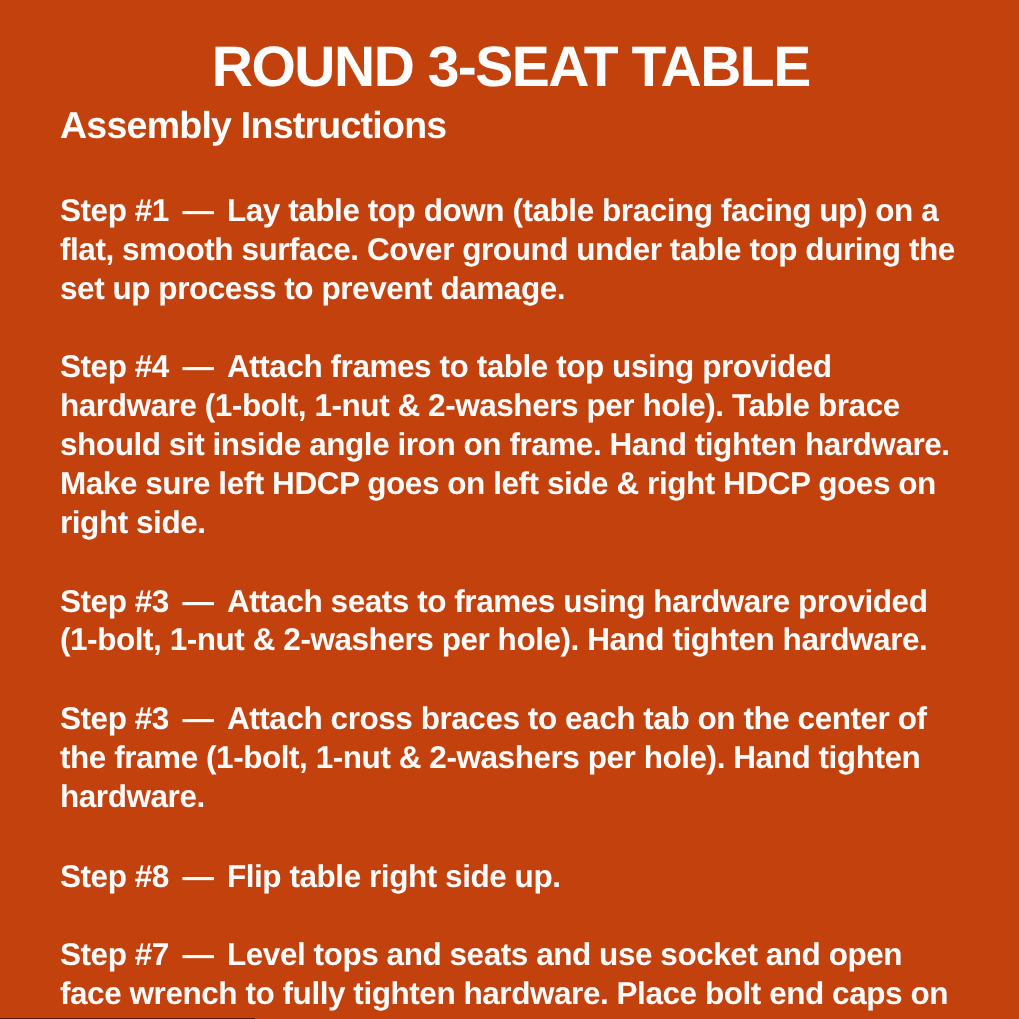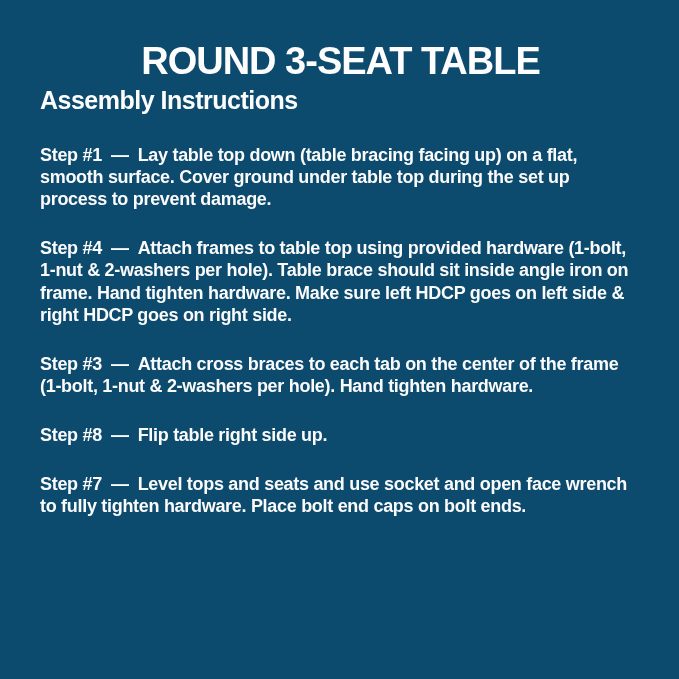--- a/index.html
+++ b/index.html
@@ -4,27 +4,27 @@
 <style>
   html, body {
     margin: 0;
     padding: 0;
     background: #000000;
   }
   .page {
     position: relative;
     width: 679px;
     height: 679px;
-    background: #0c4a6e;
+    background: #c2410c;
     color: #ffffff;
     font-family: "Liberation Sans", sans-serif;
     font-weight: bold;
     overflow: hidden;
     box-sizing: border-box;
-    padding: 42px 38px 0 40px;
+    padding: 26px 38px 0 40px;
   }
   .title {
     margin: 0;
     text-align: center;
     font-size: 38px;
     letter-spacing: -1px;
     line-height: 1.05;
     color: #fdfdfd;
   }
   .subtitle {
@@ -32,41 +32,42 @@
     text-align: left;
     font-size: 25px;
     letter-spacing: -0.5px;
     color: #fdfdfd;
   }
   .steps {
     margin-top: 29px;
   }
   .step {
     margin: 0 0 27px 0;
-    font-size: 18px;
+    font-size: 21px;
     line-height: 1.23;
     letter-spacing: -0.3px;
     color: #fbfbfb;
   }
   .step .dash {
     padding: 0 9px;
   }
 </style>
 </head>
 <body>
 
 <div class="page">
   <h1 class="title">ROUND 3-SEAT TABLE</h1>
   <h2 class="subtitle">Assembly Instructions</h2>
 
   <div class="steps">
     <p class="step"><span>Step #1</span><span class="dash">—</span><span>Lay table top down (table bracing facing up) on a flat, smooth surface. Cover ground under table top during the set up process to prevent damage.</span></p>
 
     <p class="step"><span>Step #4</span><span class="dash">—</span><span>Attach frames to table top using provided hardware (1-bolt, 1-nut &amp; 2-washers per hole). Table brace should sit inside angle iron on frame. Hand tighten hardware. Make sure left HDCP goes on left side &amp; right HDCP goes on right side.</span></p>
 
+    <p class="step"><span>Step #3</span><span class="dash">—</span><span>Attach seats to frames using hardware provided (1-bolt, 1-nut &amp; 2-washers per hole). Hand tighten hardware.</span></p>
 
     <p class="step"><span>Step #3</span><span class="dash">—</span><span>Attach cross braces to each tab on the center of the frame (1-bolt, 1-nut &amp; 2-washers per hole). Hand tighten hardware.</span></p>
 
     <p class="step"><span>Step #8</span><span class="dash">—</span><span>Flip table right side up.</span></p>
 
     <p class="step"><span>Step #7</span><span class="dash">—</span><span>Level tops and seats and use socket and open face wrench to fully tighten hardware. Place bolt end caps on bolt ends.</span></p>
   </div>
 </div>
 
 </body></html>

